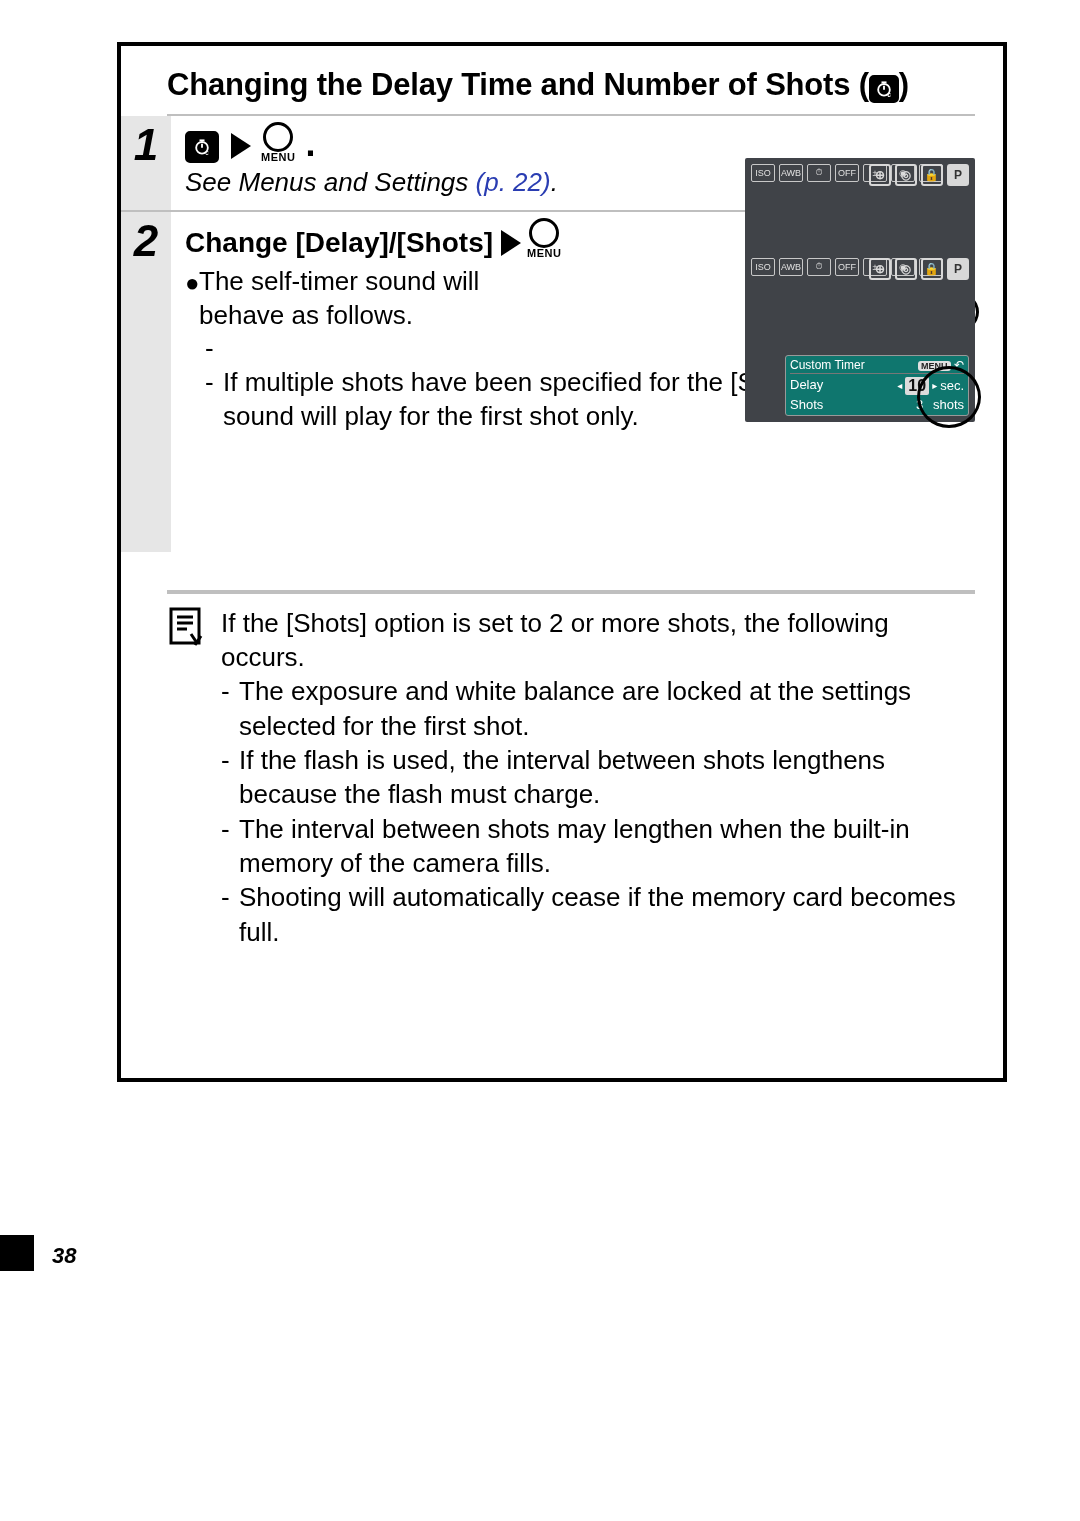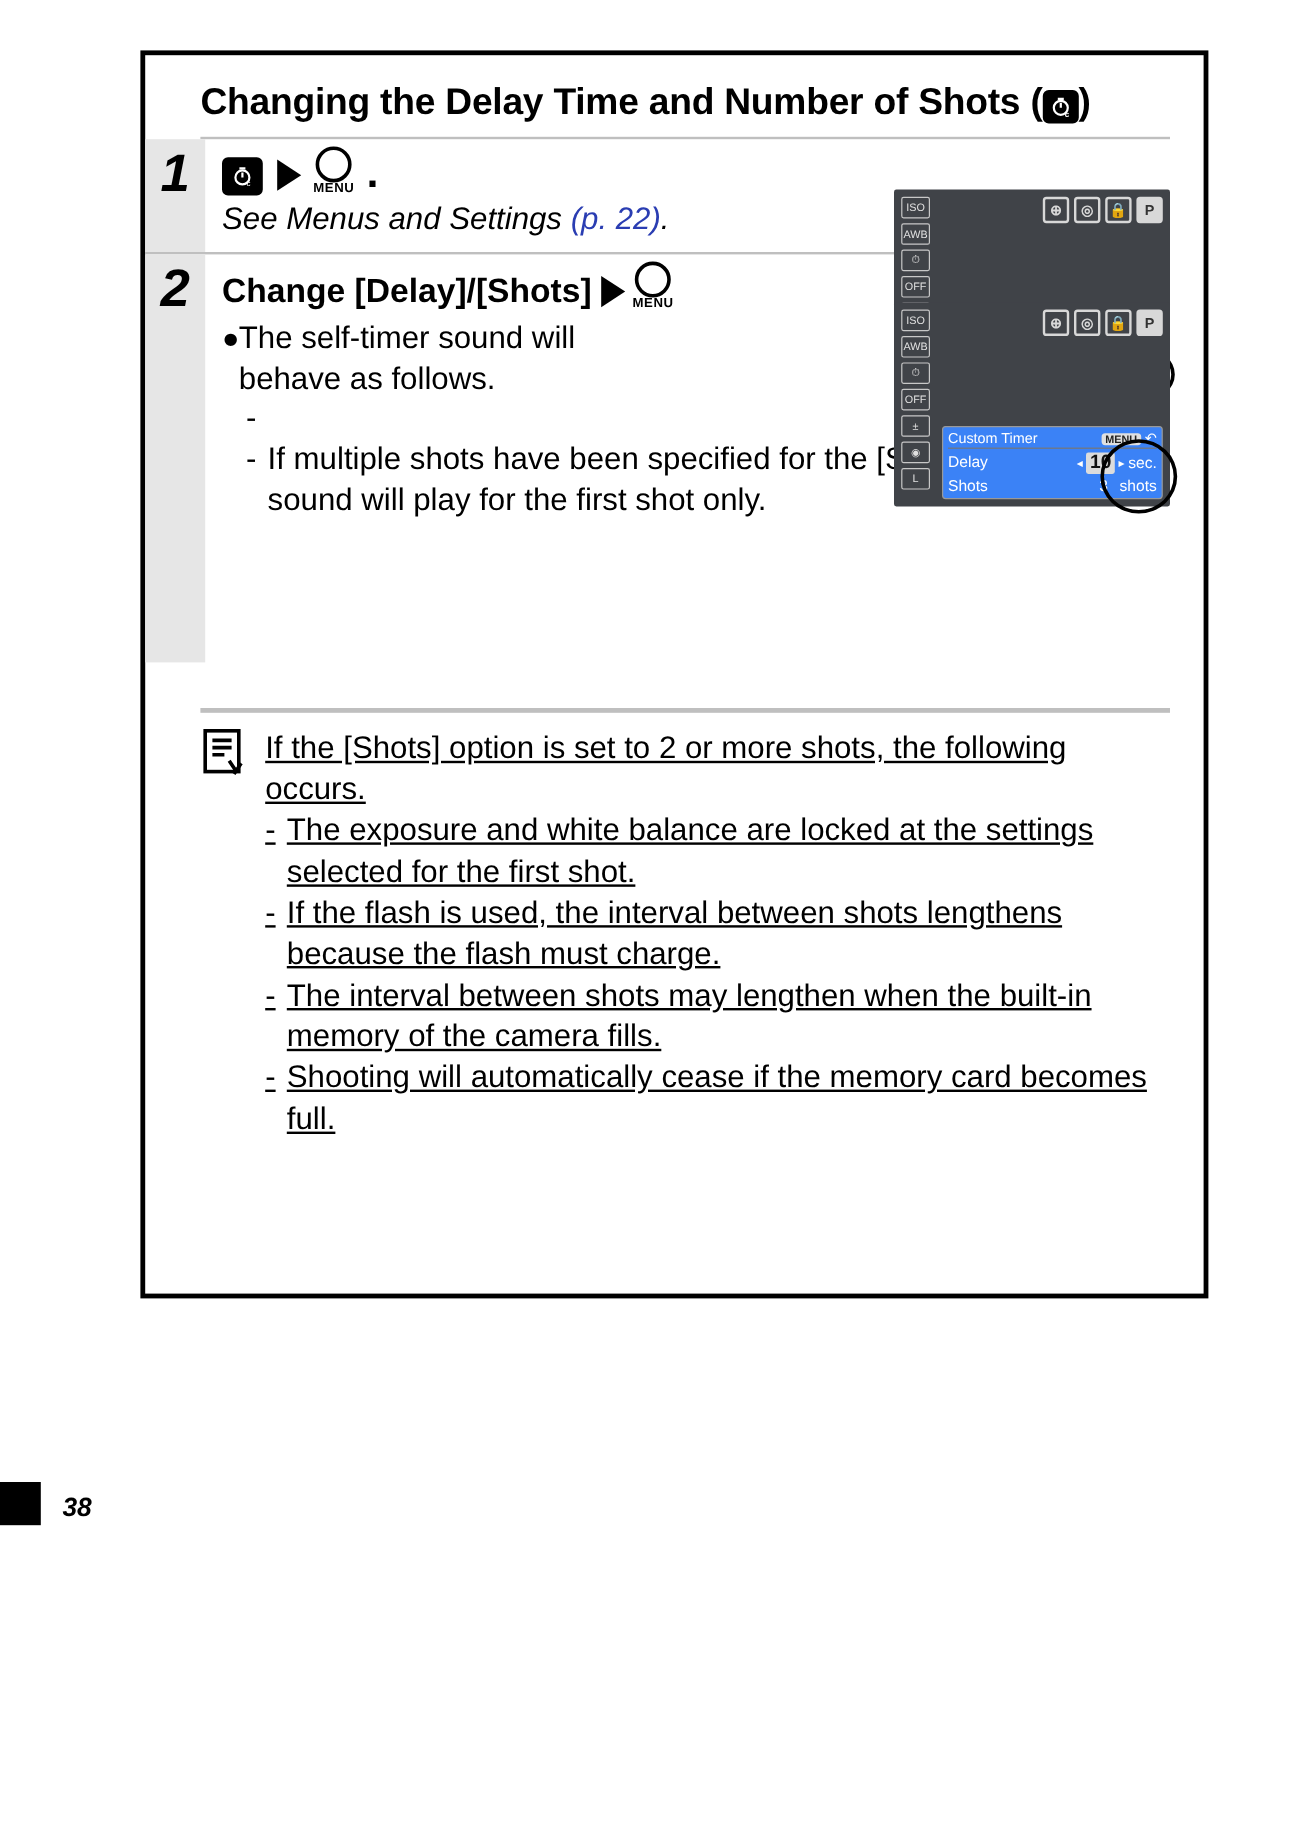--- a/index.html
+++ b/index.html
@@ -27,52 +27,52 @@
   .see-ref { font-style: italic; font-size: 26px; margin-top: 4px; }
   .see-ref .pref { font-style: italic; color: #2a3db2; }
 
   
   .lcd { position: absolute; width: 230px; background: #404348; color: #fff; border-radius: 2px; }
   .lcd1 { right: 0; top: 42px; height: 170px; }
   .lcd2 { right: 0; top: 40px; height: 170px; }
   .lcd .top-icons { position: absolute; right: 6px; top: 6px; display: flex; gap: 4px; }
   .lcd .mini { width: 22px; height: 22px; border: 2px solid #d8d8d8; border-radius: 3px; display: flex; align-items: center; justify-content: center; font-size: 12px; font-weight: 700; color: #d8d8d8; }
   .lcd .mini.filled { background: #d8d8d8; color: #333; border-color: #d8d8d8; }
-  .lcd .side-stack { position: absolute; left: 6px; top: 6px; display: flex; flex-direction: column; gap: 4px; }
+  .lcd .side-stack { position: absolute; left: 6px; top: 6px; display: flex; flex-direction: row; gap: 4px; }
   .lcd .side-stack .sbox { width: 24px; height: 18px; border: 1px solid #c8c8c8; border-radius: 2px; display: flex; align-items: center; justify-content: center; font-size: 9px; color: #e0e0e0; }
   .lcd .drive-label { position: absolute; left: 40px; bottom: 36px; font-size: 14px; color: #e8e8e8; }
   .lcd .drive-label .menu-pill { display: inline-block; background: #e8e8e8; color: #222; border-radius: 4px; padding: 0 4px; font-size: 11px; font-weight: 700; margin-left: 4px; }
   .lcd .drive-icons { position: absolute; left: 40px; bottom: 8px; right: 8px; height: 24px; display: flex; align-items: center; gap: 14px; color: #e0e0e0; }
   .lcd .drive-icons svg { width: 18px; height: 18px; }
   
   .oval-highlight { position: absolute; border: 3px solid #000; border-radius: 50%; background: transparent; }
   .oval1 { width: 52px; height: 44px; right: -4px; bottom: -6px; }
 
   
-  .ct-panel { position: absolute; left: 40px; right: 6px; bottom: 6px; background: #3b82f6; border: 1px solid #999; border-radius: 3px; padding: 2px 4px; font-size: 12px; }
+  .ct-panel { position: absolute; left: 40px; right: 6px; bottom: 6px; background: #0f766e; border: 1px solid #999; border-radius: 3px; padding: 2px 4px; font-size: 12px; }
   .ct-panel .hdr { display: flex; justify-content: space-between; align-items: center; border-bottom: 1px solid #777; padding-bottom: 1px; margin-bottom: 2px; }
   .ct-panel .hdr .menu-pill { display: inline-block; background: #e0e0e0; color: #222; border-radius: 3px; padding: 0 3px; font-size: 9px; font-weight: 700; }
   .ct-panel .row { display: flex; justify-content: space-between; font-size: 13px; padding: 1px 0; }
   .ct-panel .val { display: flex; align-items: center; gap: 3px; }
   .ct-panel .valbox { background: #dcdcdc; color: #111; padding: 0 3px; border-radius: 2px; font-size: 16px; font-weight: 700; }
   .oval2 { width: 64px; height: 62px; right: -6px; bottom: -6px; }
 
   .step2-title { font-weight: 900; font-size: 28px; display: flex; align-items: flex-end; gap: 4px; }
   .body-text { font-size: 26px; line-height: 1.3; }
   .bullet-row { display: flex; }
   .bullet-row .dot { width: 14px; flex-shrink: 0; padding-top: 2px; font-size: 24px; }
   .sub-dash { display: flex; padding-left: 20px; }
   .sub-dash .dash { width: 18px; flex-shrink: 0; }
 
   .note-section { margin: 16px 0 0 0; padding: 8px 28px 14px 46px; }
   .note-rule { border-top: 4px solid #bfbfbf; margin-bottom: 12px; }
   .note-flex { display: flex; gap: 14px; }
   .note-icon { width: 40px; flex-shrink: 0; }
   .note-icon svg { width: 40px; height: 40px; }
-  .note-body { flex: 1; font-size: 26px; line-height: 1.32; text-decoration: underline; }
+  .note-body { flex: 1; font-size: 26px; line-height: 1.32; }
   .note-body .sub-dash { padding-left: 0; }
   .page-num { font-weight: 900; font-style: italic; font-size: 22px; }
 </style>
 </head>
 <body>
 
 <div class="page">
   <div class="frame">
     <div class="inner">
 

